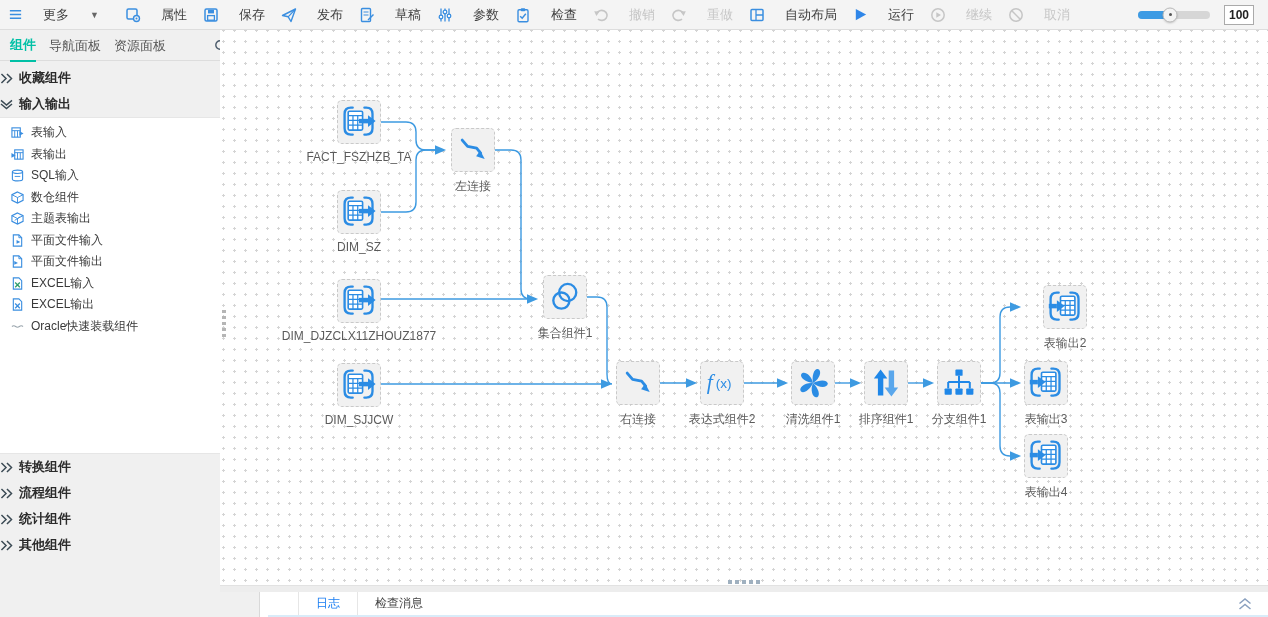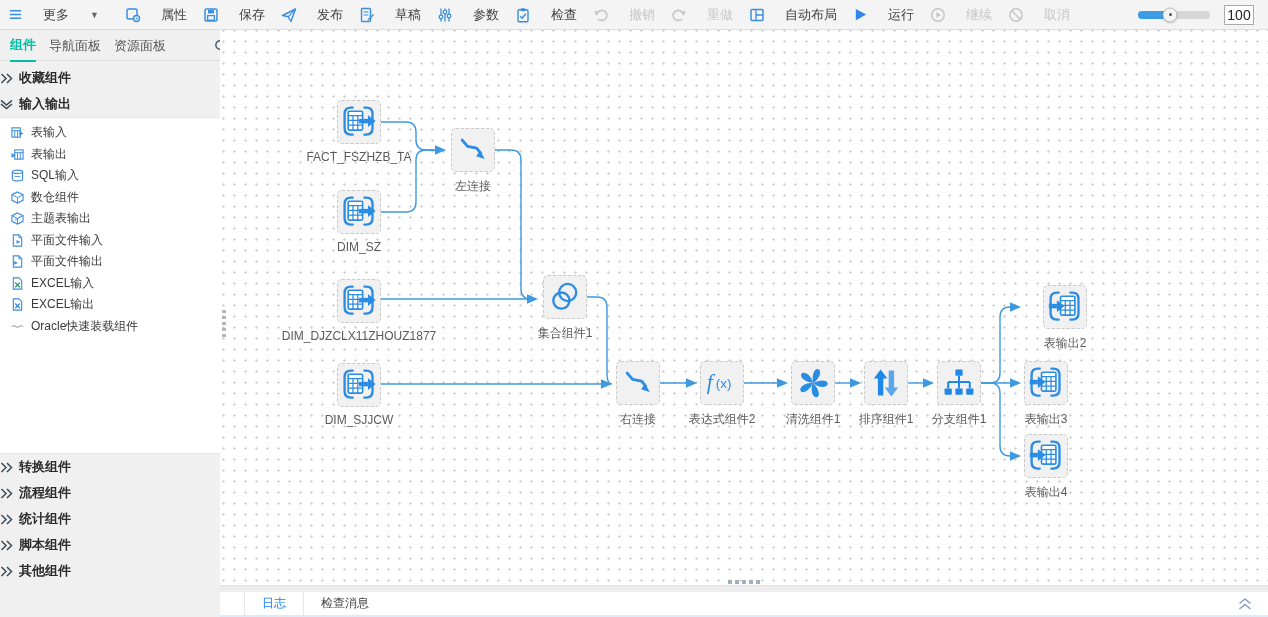--- a/index.html
+++ b/index.html
@@ -15,21 +15,21 @@
   .tb-item.disabled { color:#c6c6c6; }
   .tb-item svg { display:block; }
   .caret { font-size:9px; color:#666; margin-left:1px; }
   .tb-right { margin-left:auto; display:flex; align-items:center; gap:14px; padding-right:6px; }
   .zoom-slider { position:relative; width:72px; height:8px; background:#d6d6d6; border-radius:4px; }
   .zoom-fill { position:absolute; left:0; top:0; height:8px; width:45%; background:#3d9be4; border-radius:4px; }
   .zoom-thumb { position:absolute; left:45%; top:50%; transform:translate(-50%,-50%); width:15px; height:15px;
                 background:#f3f3f3; border:1px solid #b9b9b9; border-radius:50%; box-shadow:0 1px 2px rgba(0,0,0,.15); }
   .zoom-thumb::after { content:""; position:absolute; left:50%; top:50%; transform:translate(-50%,-50%);
                 width:3px; height:3px; border-radius:50%; background:#555; }
-  .zoom-input { width:30px; height:20px; border:1px solid #aaa; background:#fff; font-size:14px; text-align:center; color:#222; }
+  .zoom-input { width:30px; height:20px; border:1px solid #aaa; background:#fff; font-size:12px; text-align:center; color:#222;font-weight:bold; }
 
   
   .sidebar { position:absolute; left:0; top:30px; width:260px; height:587px; background:#f0f0f0; border-right:1px solid #d9d9d9; }
   .side-tabs { height:31px; display:flex; align-items:center; padding-left:10px; border-bottom:1px solid #ddd; position:relative; }
   .side-tab { font-size:13px; color:#555; margin-right:13px; cursor:pointer; padding:7px 0 6px; }
   .side-tab.active { color:#00c0a6; font-weight:bold; border-bottom:2px solid #00c0a6; }
   .side-tools { position:absolute; right:8px; top:0; height:31px; display:flex; align-items:center; gap:9px; }
   .group-header { height:26px; display:flex; align-items:center; gap:6px; padding-left:0;
                   font-size:13px; font-weight:bold; color:#2b2b2b; cursor:pointer; }
   .group-spacer { height:4px; }
@@ -48,22 +48,22 @@
   .edges { position:absolute; left:0; top:0; width:1048px; height:555px; }
   .node { position:absolute; width:44px; cursor:pointer; }
   .node-box { width:44px; height:44px; background:#f1f1f1; border:1px dashed #c9c9c9; border-radius:5px;
               display:flex; align-items:center; justify-content:center; }
   .node-label { position:absolute; left:22px; top:50px; transform:translateX(-50%); white-space:nowrap;
                 font-size:12px; color:#5b5b5b; text-align:center; }
 
   
   .bottom-panel { position:absolute; left:220px; bottom:0; width:1048px; height:32px; }
   .bp-strip { height:7px; background:#ededed; border-top:1px solid #e2e2e2; }
-  .bp-tabs { position:relative; height:25px; background:#fff; display:flex; align-items:stretch; padding-left:24px;
-             border-bottom:2px solid #d9ecf9; }
+  .bp-tabs { position:relative; height:25px; background:#fff; display:flex; align-items:stretch; padding-left:30px;
+             border-bottom:2px solid #d9ecf9;margin-left:48px; }
   .bp-tab { display:flex; align-items:center; padding:0 17px; font-size:12px; color:#444; cursor:pointer; }
   .bp-tab.active { color:#1b7ef2; background:#fff; border-left:1px solid #e6e6e6; border-right:1px solid #e6e6e6; }
   .bp-expand { position:absolute; right:16px; top:50%; transform:translateY(-50%); cursor:pointer; }
 
   .hidden-defs { position:absolute; width:0; height:0; overflow:hidden; }
 </style>
 </head>
 <body>
 
 <div class="app">
@@ -344,26 +344,20 @@
       <svg width="13" height="11" viewBox="0 0 14 12">
           <path d="M1.5 1 L6.5 6 L1.5 11 M7.5 1 L12.5 6 L7.5 11" fill="none" stroke="#3b4a54" stroke-width="1.6"></path>
         </svg>
       <span>流程组件</span>
     </div>
     <div class="group-header">
       <svg width="13" height="11" viewBox="0 0 14 12">
           <path d="M1.5 1 L6.5 6 L1.5 11 M7.5 1 L12.5 6 L7.5 11" fill="none" stroke="#3b4a54" stroke-width="1.6"></path>
         </svg>
       <span>统计组件</span>
-    </div>
-    <div class="group-header">
-      <svg width="13" height="11" viewBox="0 0 14 12">
-          <path d="M1.5 1 L6.5 6 L1.5 11 M7.5 1 L12.5 6 L7.5 11" fill="none" stroke="#3b4a54" stroke-width="1.6"></path>
-        </svg>
-      <span>脚本组件</span>
     </div>
     <div class="group-header">
       <svg width="13" height="11" viewBox="0 0 14 12">
           <path d="M1.5 1 L6.5 6 L1.5 11 M7.5 1 L12.5 6 L7.5 11" fill="none" stroke="#3b4a54" stroke-width="1.6"></path>
         </svg>
       <span>其他组件</span>
     </div>
   </div>
 
   <div class="canvas">

